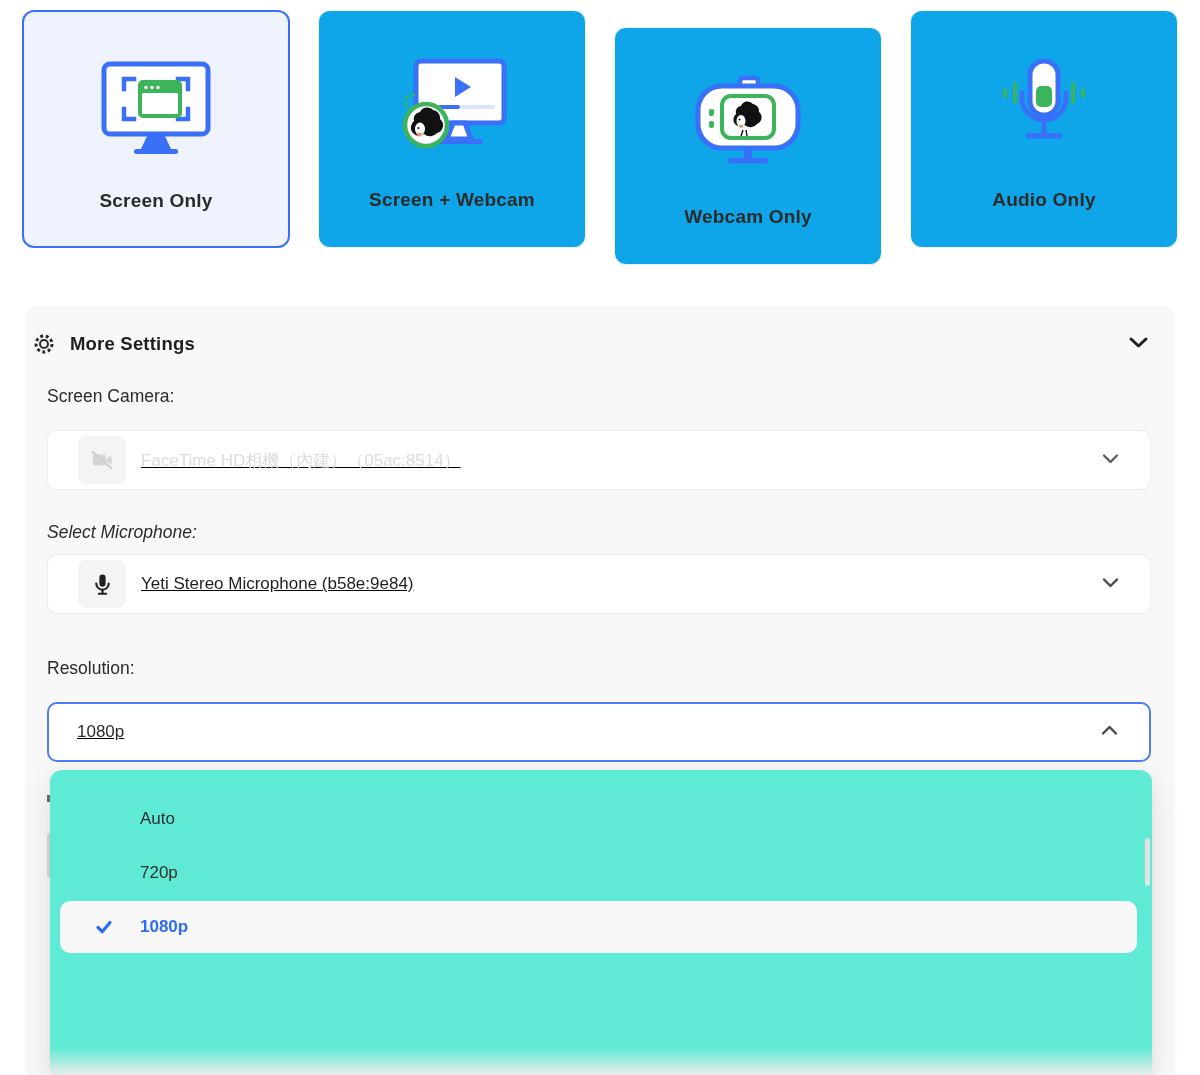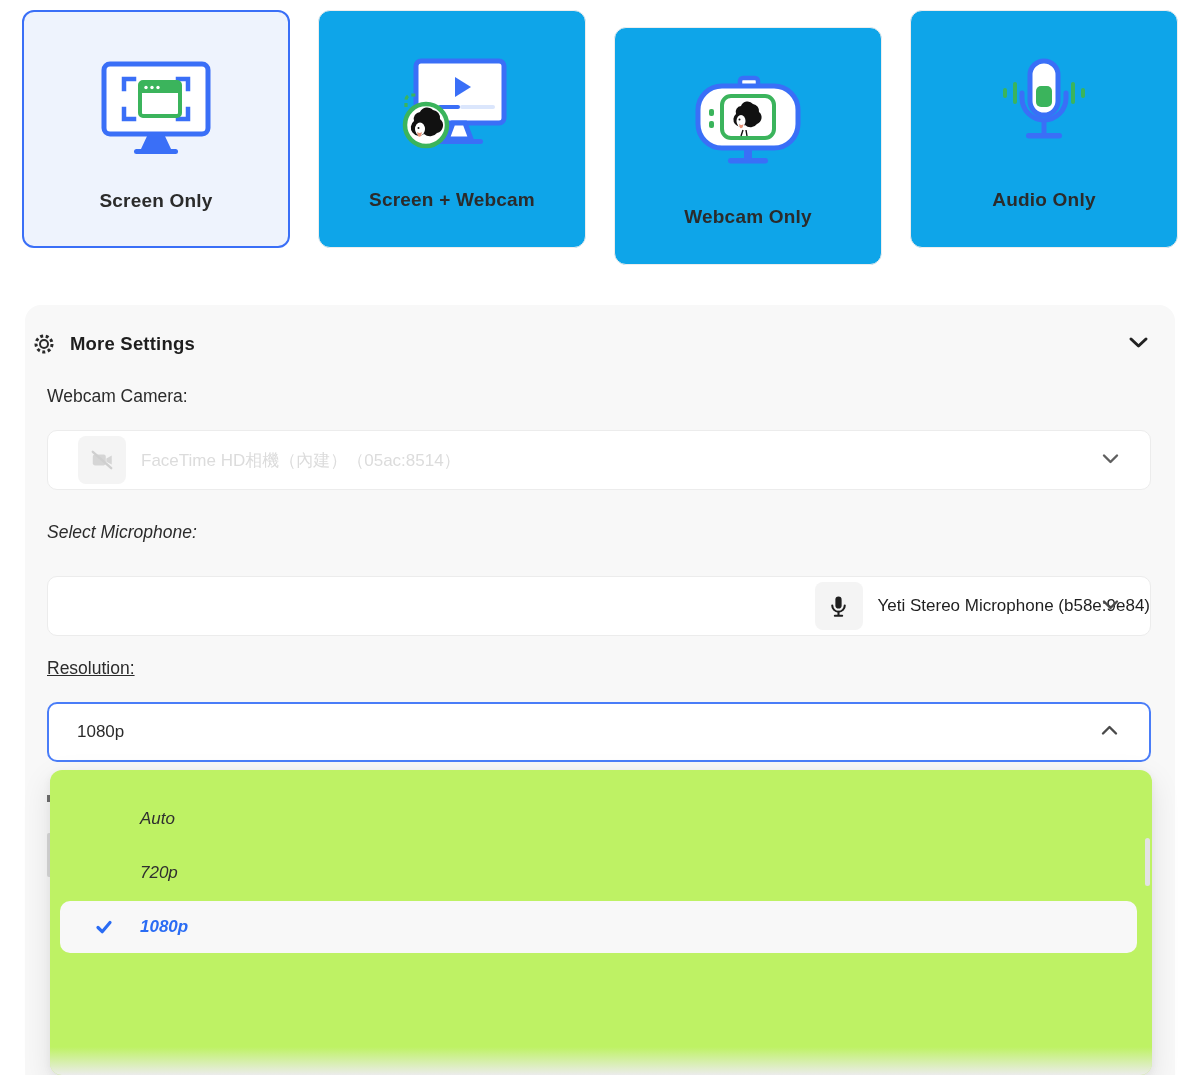--- a/index.html
+++ b/index.html
@@ -20,39 +20,39 @@
   
   .panel { position:absolute; left:25px; top:305px; width:1150px; height:770px;
            background:#f8f8f8; border-radius:16px 16px 0 0; }
   .ms-header { position:absolute; left:8px; top:24px; height:30px; display:flex;
                align-items:center; cursor:pointer; }
   .ms-title { font-size:18.5px; font-weight:700; color:#1e1e1e; margin-left:15px; letter-spacing:.2px; }
   .ms-chevron { position:absolute; right:26px; top:30px; color:#222; }
 
   .field-label { position:absolute; left:22px; font-size:17.5px; color:#2b2b2b; line-height:26px; }
   .sel { position:absolute; left:22px; width:1104px; height:60px; background:#fff;
-         border:1px solid #ececec; border-radius:10px; display:flex; align-items:center; cursor:pointer; }
+         border:1px solid #ececec; border-radius:10px; display:flex; align-items:center; cursor:pointer;text-decoration:underline; }
   .sel .dev-icon-box { width:48px; height:48px; border-radius:8px; background:#f4f4f4;
                        margin-left:30px; display:flex; align-items:center; justify-content:center; }
   .sel .sel-text { font-size:17px; color:#1f1f1f; margin-left:15px; }
   .sel .chev { position:absolute; right:30px; color:#4a4a4a; }
   .sel.disabled .sel-text { color:#dcdcdc; }
   .sel.disabled { cursor:default; }
   .sel.focused { border:2px solid #4a7df8; }
   .sel .plain-text { font-size:17px; color:#2b2b2b; margin-left:28px; font-weight:500; }
 
   
   .speck { position:absolute; left:22px; top:490px; width:3px; height:7px; background:#6f6f6f; }
   .sliver { position:absolute; left:22px; top:528px; width:3px; height:44px; background:#d9d9d9; border-radius:2px 0 0 2px; }
 
   
   .dropdown { position:absolute; left:25px; top:465px; width:1102px; height:305px;
-              background:#bef264; border-radius:12px;
+              background:#5eead4; border-radius:12px;
               box-shadow:0 10px 30px rgba(0,0,0,.10), 0 2px 8px rgba(0,0,0,.05);
-              padding-top:22px; z-index:5; overflow:hidden;font-style:italic; }
+              padding-top:22px; z-index:5; overflow:hidden; }
   .opt { position:relative; height:54px; cursor:pointer; }
   .opt .opt-label { position:absolute; left:90px; top:0; height:54px; display:flex; align-items:center;
                     font-size:17px; font-weight:500; color:#2f2f2f; }
   .opt.sel-opt .opt-bg { position:absolute; left:10px; right:15px; top:1px; bottom:1px;
                          background:#f8f8f8; border-radius:10px; }
   .opt.sel-opt .opt-label { color:#2a6cf4; font-weight:600; }
   .opt .check { position:absolute; left:45px; top:18px; }
   .dd-fade { position:absolute; left:0; right:0; bottom:0; height:28px;
              background:linear-gradient(rgba(255,255,255,0), #ececec); pointer-events:none; }
   .dd-scrollbar { position:absolute; right:2px; top:68px; width:5px; height:48px;
@@ -152,56 +152,56 @@
         </svg>
       </span>
       <span class="ms-title">More Settings</span>
     </div>
     <span class="ms-chevron">
       <svg width="21" height="15" viewBox="0 0 21 15">
           <polyline points="3,4 10.5,11 18,4" fill="none" stroke="currentColor" stroke-width="3" stroke-linecap="round" stroke-linejoin="round"></polyline>
         </svg>
     </span>
 
-    <div class="field-label" style="top:78px;">Webcam Camera:</div>
+    <div class="field-label" style="top:78px;">Screen Camera:</div>
     <div class="sel disabled" style="top:125px;">
       <div class="dev-icon-box">
         <svg width="26" height="26" viewBox="0 0 24 24">
           <rect x="3.5" y="7" width="12" height="10" rx="2" fill="#d5d5d5"></rect>
           <path d="M16 10.5 L21 7.8 V16.2 L16 13.5 Z" fill="#d5d5d5"></path>
           <line x1="3.5" y1="4.5" x2="20.5" y2="19.5" stroke="#cfcfcf" stroke-width="2.2" stroke-linecap="round"></line>
         </svg>
       </div>
       <span class="sel-text">FaceTime HD相機（內建）（05ac:8514）</span>
       <span class="chev" style="color:#5f5f5f;">
         <svg width="19" height="13" viewBox="0 0 19 13">
             <polyline points="3,3.5 9.5,10 16,3.5" fill="none" stroke="currentColor" stroke-width="2.4" stroke-linecap="round" stroke-linejoin="round"></polyline>
           </svg>
       </span>
     </div>
 
     <div class="field-label" style="top:214px;font-style:italic;">Select Microphone:</div>
-    <div class="sel" style="top:271px;justify-content:flex-end;">
+    <div class="sel" style="top:249px;">
       <div class="dev-icon-box">
         <svg width="25" height="25" viewBox="0 0 24 24">
           <rect x="9" y="2.5" width="6" height="11.5" rx="3" fill="#1f1f1f"></rect>
           <path d="M6 11 a6 6 0 0 0 12 0" fill="none" stroke="#1f1f1f" stroke-width="2" stroke-linecap="round"></path>
           <line x1="12" y1="17" x2="12" y2="20" stroke="#1f1f1f" stroke-width="2" stroke-linecap="round"></line>
           <line x1="8.5" y1="20.8" x2="15.5" y2="20.8" stroke="#1f1f1f" stroke-width="2" stroke-linecap="round"></line>
         </svg>
       </div>
       <span class="sel-text">Yeti Stereo Microphone (b58e:9e84)</span>
       <span class="chev">
         <svg width="19" height="13" viewBox="0 0 19 13">
             <polyline points="3,3.5 9.5,10 16,3.5" fill="none" stroke="currentColor" stroke-width="2.4" stroke-linecap="round" stroke-linejoin="round"></polyline>
           </svg>
       </span>
     </div>
 
-    <div class="field-label" style="top:350px;text-decoration:underline;">Resolution:</div>
+    <div class="field-label" style="top:350px;">Resolution:</div>
     <div class="sel focused" style="top:397px;">
       <span class="plain-text">1080p</span>
       <span class="chev">
         <svg width="19" height="13" viewBox="0 0 19 13" style="transform:rotate(180deg);">
             <polyline points="3,3.5 9.5,10 16,3.5" fill="none" stroke="currentColor" stroke-width="2.4" stroke-linecap="round" stroke-linejoin="round"></polyline>
           </svg>
       </span>
     </div>
 
     <div class="speck"></div>

